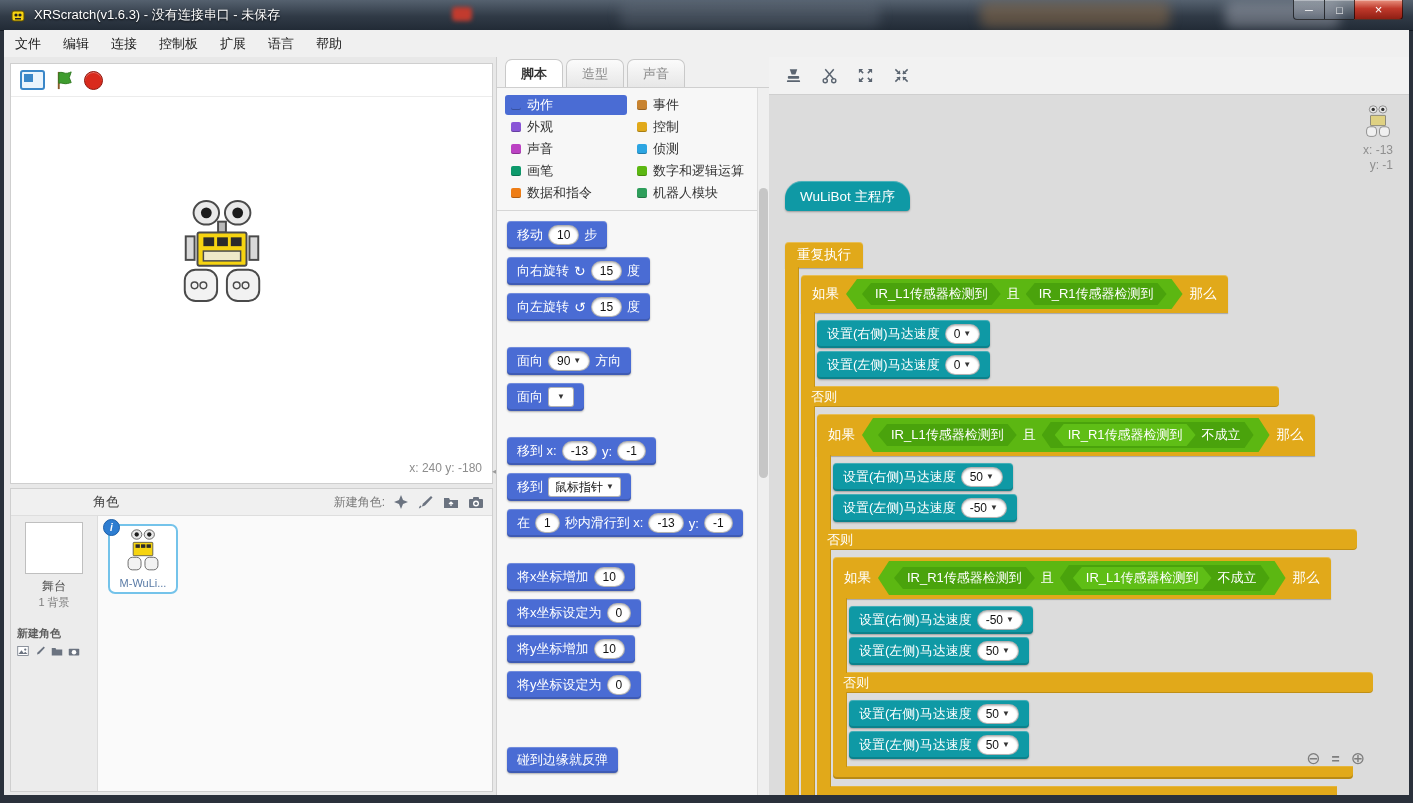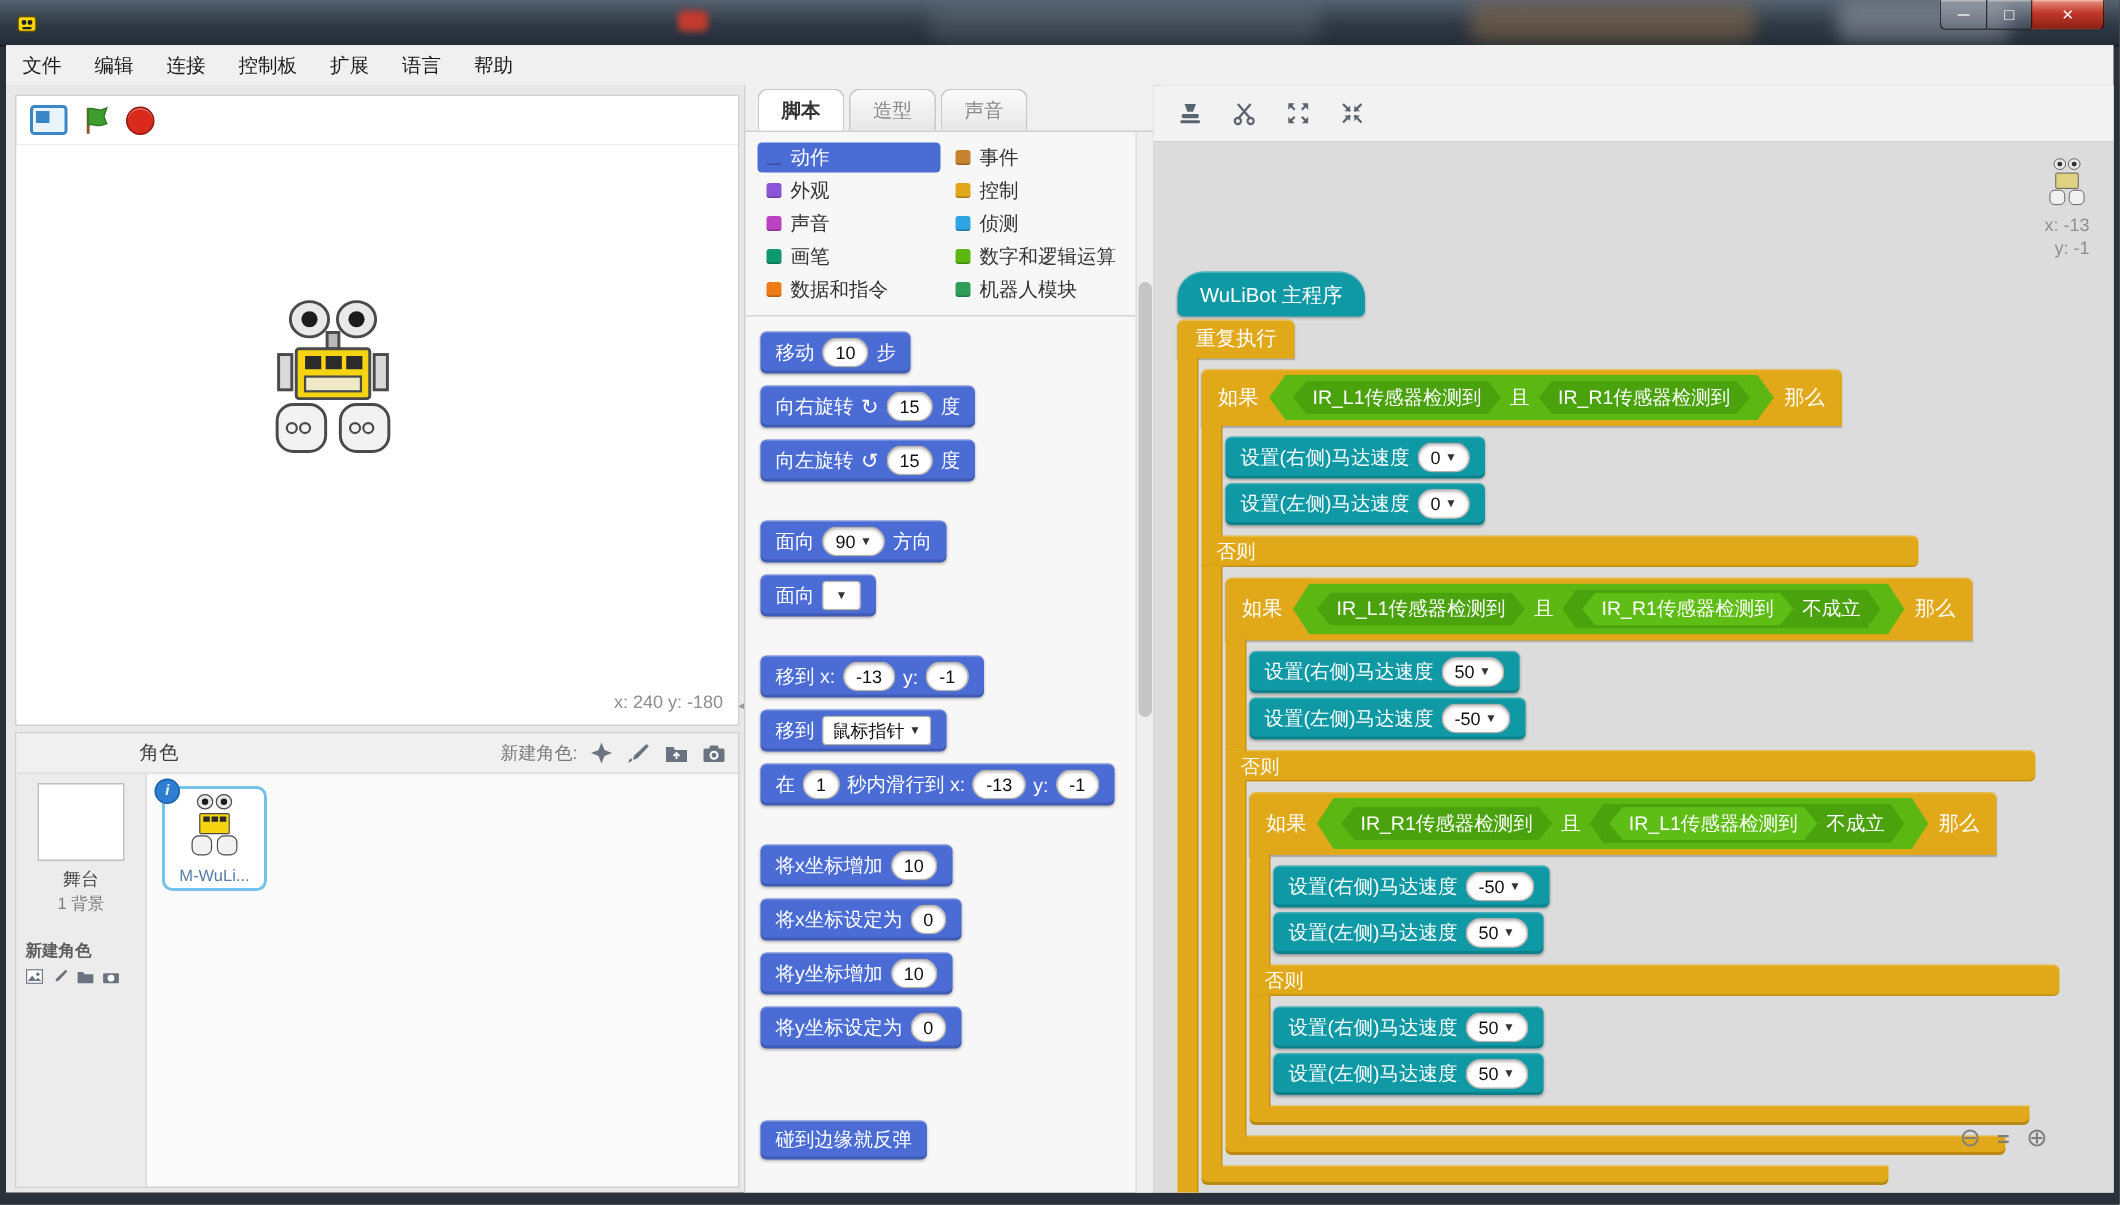--- a/index.html
+++ b/index.html
@@ -75,21 +75,21 @@
   .blk.robot{background:#0f99a5;}
   .oval{display:inline-flex;align-items:center;gap:3px;background:#fff;color:#111;border-radius:11px;padding:1px 8px;font-size:12px;line-height:16px;border:1px solid rgba(0,0,0,.3);box-shadow:inset 0 1px 2px rgba(0,0,0,.25);}
   .sqdd{display:inline-flex;align-items:center;gap:3px;background:#fff;color:#111;border-radius:3px;padding:1px 6px;font-size:12px;line-height:16px;border:1px solid rgba(0,0,0,.3);min-width:12px;justify-content:center;}
   .dda{font-size:8px;color:#333;}
   .rot{font-size:14px;line-height:13px;}
   
   .script{position:absolute;left:16px;top:86px;}
   .hat{display:inline-flex;align-items:center;background:#0f99a5;color:#fff;font-size:13.5px;padding:7px 15px 5px;border-radius:17px 17px 4px 4px;box-shadow:0 1px 2px rgba(0,0,0,.3),inset 0 1px 0 rgba(255,255,255,.25);margin-bottom:2px;}
   .cwrap{position:relative;}
   .chead{display:inline-flex;align-items:center;gap:7px;background:#e1a91a;color:#fff;font-size:13.5px;padding:4px 11px;border-radius:4px 4px 0 0;box-shadow:0 1px 1px rgba(0,0,0,.25),inset 0 1px 0 rgba(255,255,255,.25);}
-  .chead.slim{padding:4px 12px;}
+  .chead.slim{padding:4px 12px;margin-top:29px;}
   .cbody{position:relative;padding:4px 0 4px 16px;}
   .cbody::before{content:"";position:absolute;left:0;top:-1px;bottom:-1px;width:14px;background:#e1a91a;box-shadow:inset -1px 0 0 rgba(0,0,0,.12);}
   .cbody>.blk{display:flex;width:max-content;margin:3px 0;}
   .cbody>.cwrap{margin:3px 0;}
   .cbar{height:21px;background:#e1a91a;color:#fff;font-size:13px;display:flex;align-items:center;padding:0 10px;border-radius:0 4px 4px 0;box-shadow:inset 0 1px 0 rgba(255,255,255,.2),inset 0 -1px 0 rgba(0,0,0,.15);}
   .cfoot{height:13px;background:#e1a91a;border-radius:0 0 4px 4px;box-shadow:inset 0 1px 0 rgba(255,255,255,.15),inset 0 -2px 0 rgba(0,0,0,.18);}
   
   .hex{position:relative;display:inline-flex;align-items:center;gap:6px;padding:4px 16px;background:#5cb712;color:#fff;font-size:13px;clip-path:polygon(11px 0,calc(100% - 11px) 0,100% 50%,calc(100% - 11px) 100%,11px 100%,0 50%);}
   .hex .hex{background:#4aa30c;padding:2px 13px;clip-path:polygon(9px 0,calc(100% - 9px) 0,100% 50%,calc(100% - 9px) 100%,9px 100%,0 50%);}
   .hex .hex .hex{background:#5fbe16;}
@@ -113,20 +113,21 @@
     <div class="tb-blob blob-gray"></div>
     <div class="tb-blob blob-warm"></div>
     <div class="tb-blob blob-light"></div>
     <div class="tb-blob blob-red"></div>
     <svg class="app-icon" viewBox="0 0 16 16">
       <rect x="2" y="4" width="12" height="10" rx="2" fill="#f6d411" stroke="#5a4a00"></rect>
       <circle cx="6" cy="8" r="1.6" fill="#222"></circle>
         <circle cx="10" cy="8" r="1.6" fill="#222"></circle>
       <rect x="5" y="11" width="6" height="1.5" fill="#222"></rect>
     </svg>
+    <span class="title-text">XRScratch(v1.6.3) - 没有连接串口 - 未保存</span>
     <div class="win-btns">
       <div class="wbtn min">─</div>
       <div class="wbtn max">□</div>
       <div class="wbtn close">×</div>
     </div>
   </div>
 
   <div class="menubar">
     <span class="menu-item">文件</span>
     <span class="menu-item">编辑</span>

